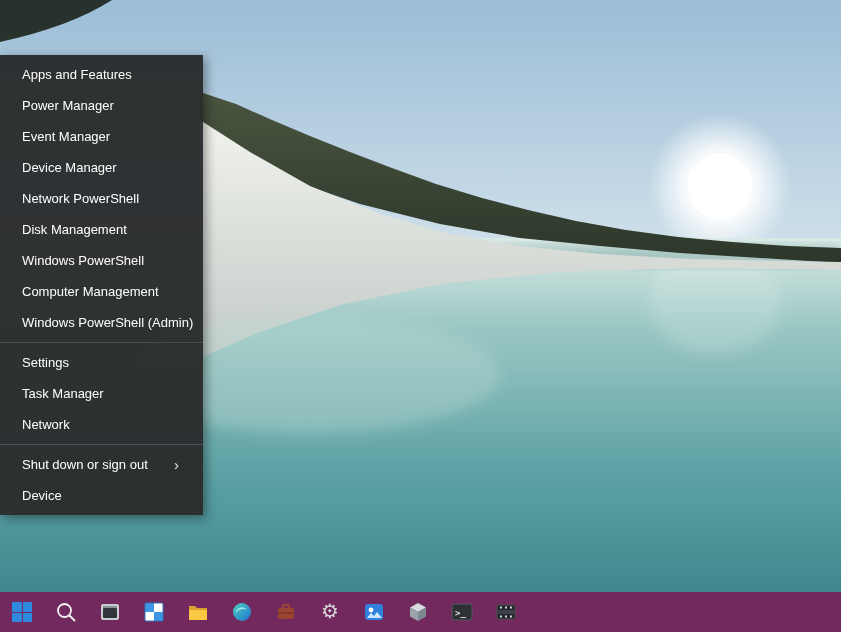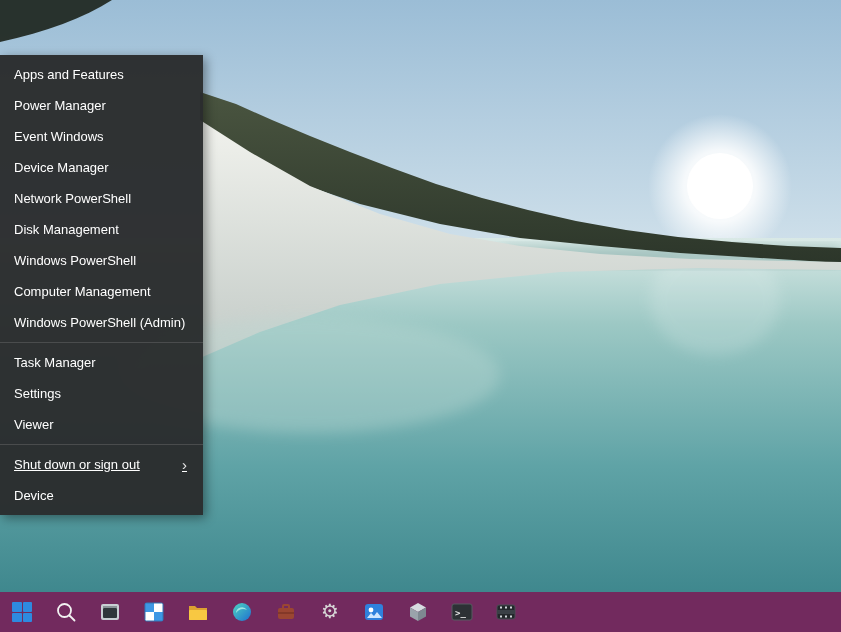--- a/index.html
+++ b/index.html
@@ -14,25 +14,25 @@
   .winx-menu {
     position:absolute; left:0; top:55px; width:203px;
     background: rgba(42,44,45,0.97);
     color:#fff; padding:4px 0;
     box-shadow: 3px 3px 10px rgba(0,0,0,0.4);
     z-index: 5;
   }
   .winx-menu ul { list-style:none; }
   .menu-item {
     height:31px; line-height:31px;
-    padding:0 14px;
+    padding:0 22px;
     font-size:13px; color:#ffffff;
     white-space:nowrap; cursor:default;
   }
-  .menu-item.with-sub { display:flex; justify-content:space-between; align-items:flex-start;text-decoration:underline; }
+  .menu-item.with-sub { display:flex; justify-content:space-between; align-items:flex-start; }
   .submenu-arrow { font-size:15px; color:#e8e8e8; line-height:31px; padding-right:2px; }
   .menu-sep { height:1px; background:#4a4c4d; margin:4px 0; }
 
   
   .taskbar {
     position:absolute; left:0; right:0; bottom:0; height:40px;
     background:#722a5e;
     display:flex; align-items:center;
     padding-left:2px;
     z-index:10;
@@ -103,44 +103,44 @@
     <path fill="#232c25" opacity="0.96" d="M0,0 L112,0 C84,18 46,32 0,42 Z"></path>
   </svg>
 
   <nav class="winx-menu">
     <ul>
       <li class="menu-item">
         <span>Apps and Features</span></li>
       <li class="menu-item">
         <span>Power Manager</span></li>
       <li class="menu-item">
-        <span>Event Windows</span></li>
+        <span>Event Manager</span></li>
       <li class="menu-item">
         <span>Device Manager</span></li>
       <li class="menu-item">
         <span>Network PowerShell</span></li>
       <li class="menu-item">
         <span>Disk Management</span></li>
       <li class="menu-item">
         <span>Windows PowerShell</span></li>
       <li class="menu-item">
         <span>Computer Management</span></li>
       <li class="menu-item">
         <span>Windows PowerShell (Admin)</span></li>
     </ul>
 
     <div class="menu-sep"></div>
 
     <ul>
       <li class="menu-item">
+        <span>Settings</span></li>
+      <li class="menu-item">
         <span>Task Manager</span></li>
       <li class="menu-item">
-        <span>Settings</span></li>
-      <li class="menu-item">
-        <span>Viewer</span></li>
+        <span>Network</span></li>
     </ul>
 
     <div class="menu-sep"></div>
 
     <ul>
       <li class="menu-item with-sub">
         <span>Shut down or sign out</span>
         <span class="submenu-arrow">›</span>
       </li>
       <li class="menu-item">

